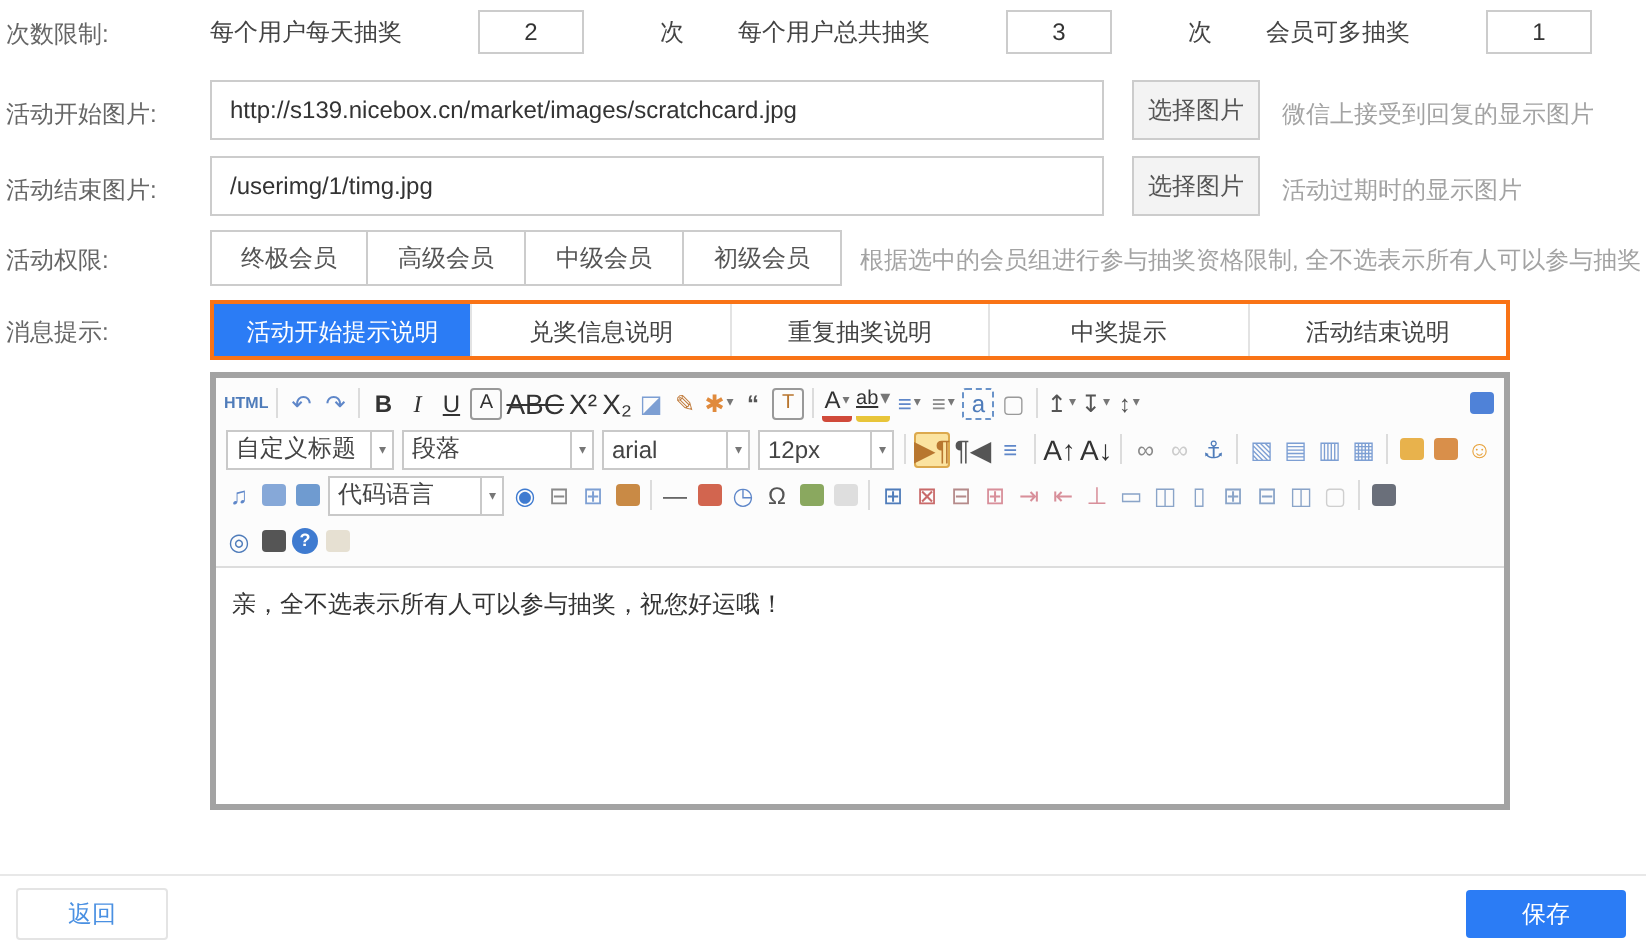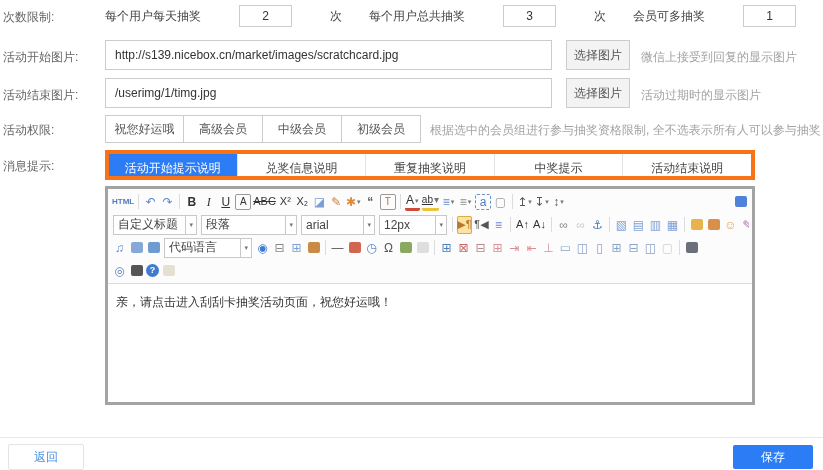--- a/index.html
+++ b/index.html
@@ -39,40 +39,40 @@
   .perm-group{position:absolute;left:105px;top:0;display:flex;}
   .perm-btn{width:79px;height:28px;line-height:26px;box-sizing:border-box;text-align:center;
     border:1px solid #ccc;border-left:none;background:#fff;color:#555;cursor:pointer;}
   .perm-btn:first-child{border-left:1px solid #ccc;}
   .perm-note{position:absolute;left:430px;top:7px;white-space:nowrap;}
 
   
   #row-tabs{top:150px;height:30px;}
   #row-tabs .flabel{top:8px;}
   .tabs{position:absolute;left:105px;top:0;width:650px;height:30px;box-sizing:border-box;
-    display:flex;border:4px solid #f97316;background:#fff;}
+    display:flex;border:2px solid #f97316;background:#fff;}
   .tab{flex:1;text-align:center;line-height:28px;color:#444;border-right:1px solid #e3e3e3;cursor:pointer;overflow:hidden;white-space:nowrap;}
   .tab:last-child{border-right:none;}
   .tab.active{background:var(--accent);color:#fff;line-height:28px;}
 
   
   #editor{position:absolute;left:105px;top:186px;width:650px;height:219px;box-sizing:border-box;
     border:3px solid #a3a3a3;background:#fff;}
   #toolbar{background:#fcfcfc;border-bottom:1px solid #ddd;padding:1px 3px;}
   .tb-row{display:flex;align-items:center;height:23px;overflow:hidden;white-space:nowrap;}
   .tbi{min-width:15px;height:18px;display:inline-flex;align-items:center;justify-content:center;
     border-radius:2px;font-size:12px;line-height:1;cursor:pointer;padding:0;margin:0 1px;flex:none;}
   .tbi .blk{width:12px;height:11px;border-radius:2px;display:block;}
   .tbi.active-i{background:#fbe3a0;box-shadow:inset 0 0 0 1px #dca94e;}
   .tbi.txt span{font-size:8px;font-weight:bold;}
   .tbi.bold{font-weight:bold;}
   .tbi.italic{font-style:italic;font-family:"Liberation Serif",serif;}
   .tbi.und{text-decoration:underline;}
   .tbi.strike{text-decoration:line-through;}
-  .tbi.small span{font-size:11px;}
+  .tbi.small span{font-size:14px;}
   .tbi.boxed{border:1px solid #999;height:14px;min-width:14px;}
   .tbi.boxed span{font-size:10px;}
   .tbi.dashed{border:1px dashed #6a93c9;height:14px;min-width:14px;}
   .tbi.ucolor-red{border-bottom:3px solid #d04a3a;height:15px;}
   .tbi.ucolor-yellow{border-bottom:3px solid #e8c53a;height:15px;}
   .tbi.ucolor-yellow span{font-size:10px;}
   .tbi.circle-blue{background:#3f7bd0;border-radius:50%;min-width:13px;height:13px;}
   .tbi.circle-blue span{color:#fff !important;font-size:9px;font-weight:bold;}
   .caret{font-size:7px;color:#777;margin-left:1px;}
   .sep{width:1px;height:15px;background:#dcdcdc;margin:0 3px;flex:none;}
@@ -128,21 +128,21 @@
   <div class="frow" id="row-end">
     <span class="flabel">活动结束图片:</span>
     <input class="img-input" value="/userimg/1/timg.jpg" style="">
     <button class="pick-btn">选择图片</button>
     <span class="img-note note">活动过期时的显示图片</span>
   </div>
 
   <div class="frow" id="row-perm">
     <span class="flabel">活动权限:</span>
     <div class="perm-group">
-        <div class="perm-btn">祝您好运哦</div>
+        <div class="perm-btn">终极会员</div>
         <div class="perm-btn">高级会员</div>
         <div class="perm-btn">中级会员</div>
         <div class="perm-btn">初级会员</div>
       </div>
     <span class="perm-note note">根据选中的会员组进行参与抽奖资格限制, 全不选表示所有人可以参与抽奖</span>
   </div>
 
   <div class="frow" id="row-tabs">
     <span class="flabel">消息提示:</span>
     <div class="tabs">
@@ -418,21 +418,21 @@
             <span class="blk" style="background: rgb(85, 85, 85);"></span>
           </span>
           <span class="tbi circle-blue">
             <span style="color: rgb(255, 255, 255);">?</span>
           </span>
           <span class="tbi">
             <span class="blk" style="background: rgb(230, 224, 210);"></span>
           </span>
         </div>
       </div>
-    <div id="editor-body">亲，请点击进入刮刮卡抽奖活动页面，祝您好运哦！</div>
+    <div id="editor-body">亲，全不选表示所有人可以参与抽奖，祝您好运哦！</div>
   </div>
 
   <div id="footer">
     <div id="back-btn">返回</div>
     <div id="save-btn">保存</div>
   </div>
 
 </div>
 
 </body></html>

